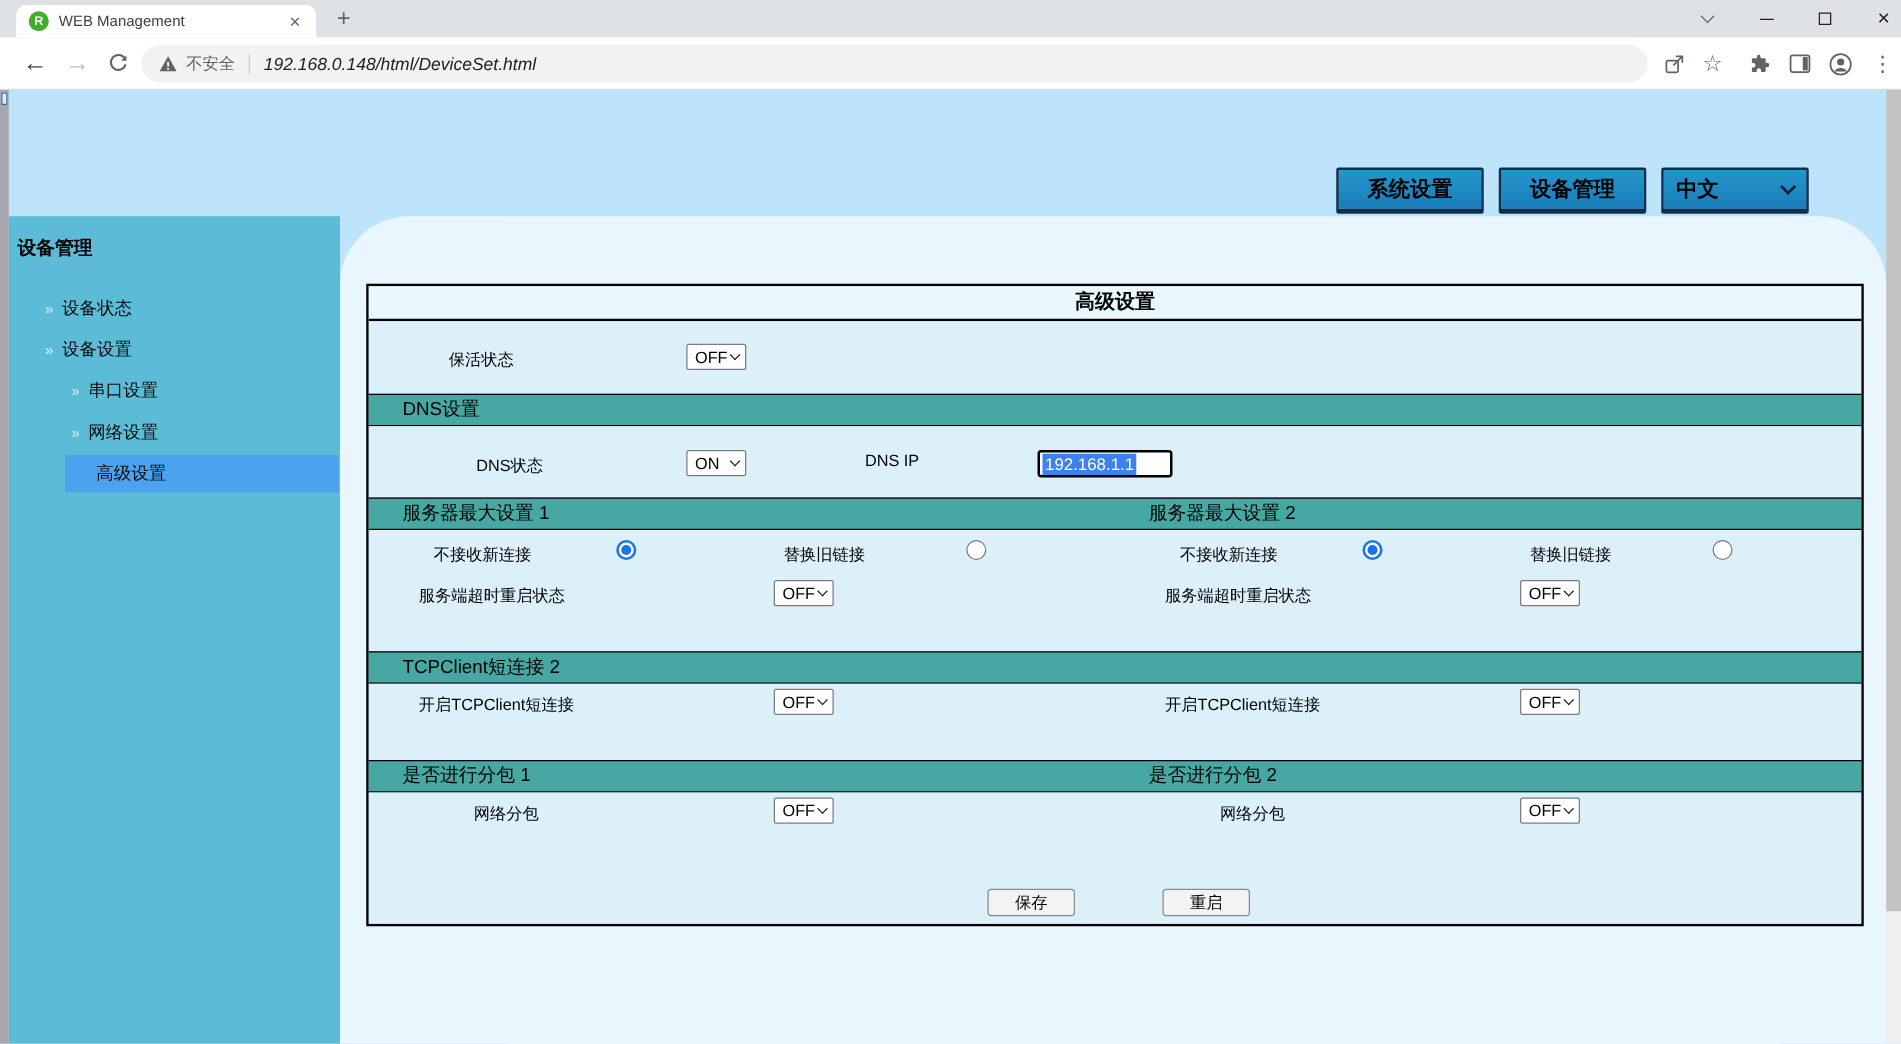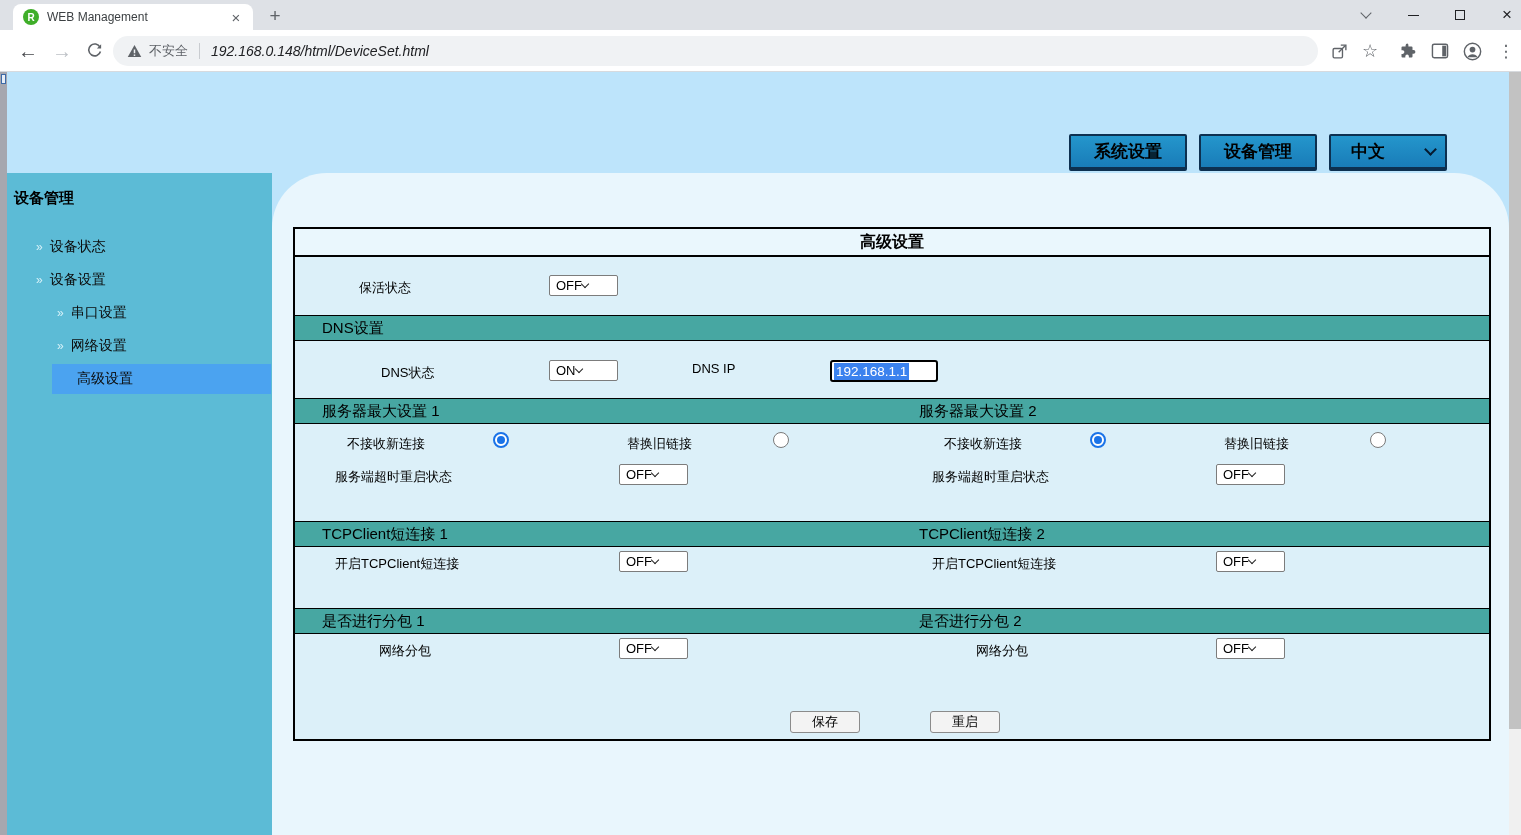--- a/index.html
+++ b/index.html
@@ -27,21 +27,21 @@
   .ricon { position:absolute; top:0; height:42px; display:flex; align-items:center; justify-content:center; color:#5f6368; }
 
   
   .page { position:absolute; left:0; top:72px; width:1521px; height:763px; background:#bde4fb; }
   .left-strip { position:absolute; left:0; top:0; width:7px; height:763px; background:#a6a7af; z-index:30; }
   .strip-icon { position:absolute; left:1px; top:2px; width:5px; height:10px; background:#e8eef6; border:1px solid #3c6aa8; }
   .vscroll { position:absolute; right:0; top:0; width:12px; height:763px; background:#f0f0f0; z-index:30; }
   .vthumb { position:absolute; left:0; top:0; width:12px; height:657px; background:#c2c2c2; }
 
   .hbtn { position:absolute; top:62px; width:118px; height:37px; background:linear-gradient(180deg,#2496cc,#197cb8); border:2px solid #0d3050; border-bottom-width:4px; border-radius:2px; font-family:"Liberation Sans",sans-serif; font-size:17px; font-weight:bold; color:#000; display:flex; align-items:center; justify-content:center; }
-  .hsel { position:absolute; top:62px; left:1329px; width:118px; height:37px; background:linear-gradient(180deg,#2496cc,#197cb8); border:2px solid #0d3050; border-bottom-width:4px; border-radius:2px; font-size:17px; font-weight:bold; color:#000; display:flex; align-items:center; justify-content:space-between; padding:0 10px 0 20px; }
+  .hsel { position:absolute; top:62px; left:1329px; width:118px; height:37px; background:linear-gradient(180deg,#2496cc,#197cb8); border:2px solid #0d3050; border-bottom-width:4px; border-radius:2px; font-size:17px; font-weight:bold; color:#000; display:flex; align-items:center; justify-content:space-between; padding:0 10px 0 10px; }
   .hsel .bigchev { width:9px; height:9px; border-right:2.4px solid #061a2e; border-bottom:2.4px solid #061a2e; transform:rotate(45deg); margin-top:-4px; }
 
   .sidebar { position:absolute; left:7px; top:101px; width:265px; height:662px; background:#5cbbd6; z-index:5; }
   .sb-title { position:absolute; left:7px; top:16px; font-size:15px; font-weight:bold; color:#000; }
   .sb-item { position:absolute; height:30px; display:flex; align-items:center; font-size:14px; color:#0b0b0b; }
   .sb-arrow { font-size:12px; color:#d6f1f8; margin-right:7px; }
   .sb-item.active { left:45px; width:219px; background:#4ba3f0; padding-left:25px; }
 
   .main { position:absolute; left:272px; top:101px; width:1237px; height:662px; background:#e9f6fd; border-radius:55px 55px 0 0; z-index:4; }
 
@@ -49,21 +49,21 @@
   .row { position:relative; width:100%; }
   .row.title { height:28px; background:#eaf7fd; border-bottom:2px solid #000; font-size:16px; font-weight:bold; color:#000; text-align:center; line-height:26px; }
   .row.sec { height:26px; background:#47a7a2; border-top:1px solid #000; border-bottom:1px solid #000; font-size:15px; color:#000; line-height:23px; }
   .row.sec .h { padding-left:27px; white-space:nowrap; }
   .row.sec.two { display:flex; }
   .row.sec.two .h { width:597px; flex:none; }
   .row.body { background:#dcf0f9; }
   .half { position:absolute; top:0; height:100%; width:597px; }
   .half.r { left:597px; }
   .lbl { position:absolute; font-size:13px; color:#000; white-space:nowrap; }
-  .fsel { position:absolute; width:69px; height:21px; background:#fff; border:1px solid #7c7c7c; border-radius:2px; display:flex; align-items:center; padding:0 5px 0 6px; font-size:13px; color:#000; }
+  .fsel { position:absolute; width:48px; height:21px; background:#fff; border:1px solid #7c7c7c; border-radius:2px; display:flex; align-items:center; justify-content:space-between; padding:0 5px 0 6px; font-size:13px; color:#000; }
   .fsel .chev { width:6px; height:6px; border-right:1.6px solid #222; border-bottom:1.6px solid #222; transform:rotate(45deg); margin-top:-3px; flex:none; }
   .radio { position:absolute; width:16px; height:16px; border-radius:50%; background:#fff; border:1.5px solid #7a7a7a; }
   .radio.checked { border:2px solid #1a73e8; }
   .radio.checked::after { content:""; position:absolute; left:2px; top:2px; width:8px; height:8px; border-radius:50%; background:#1a73e8; }
   .ipbox { position:absolute; left:535px; top:19px; width:108px; height:22px; background:#fff; border:2px solid #000; border-radius:3px; display:flex; align-items:center; padding-left:2px; }
   .ipsel { font-size:13.5px; color:#fff; background:#3b82ee; padding:1px 2px; white-space:nowrap; }
   .gbtn { position:absolute; top:19px; width:70px; height:22px; background:#f3f3f3; border:1px solid #8b8b8b; border-radius:3px; font-size:13px; color:#000; display:flex; align-items:center; justify-content:center; }
 </style>
 </head>
 <body>
@@ -230,21 +230,20 @@
           <div class="half r">
             <span class="lbl" style="left:40px;top:8px">服务端超时重启状态</span>
             <div class="fsel" style="left:324px;top:4px">
               <span>OFF</span>
                 <i class="chev"></i>
             </div>
           </div>
         </div>
 
         <div class="row sec two">
-          <div class="h">TCPClient短连接 1</div>
           <div class="h">TCPClient短连接 2</div>
         </div>
         <div class="row body" style="height:61px">
           <div class="half">
             <span class="lbl" style="left:40px;top:8px">开启TCPClient短连接</span>
             <div class="fsel" style="left:324px;top:4px">
               <span>OFF</span>
                 <i class="chev"></i>
             </div>
           </div>

